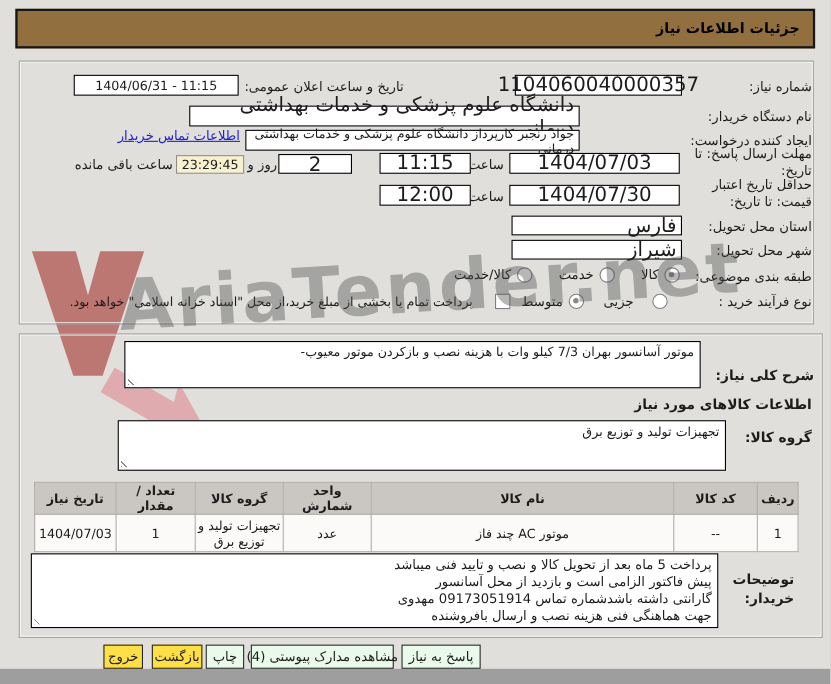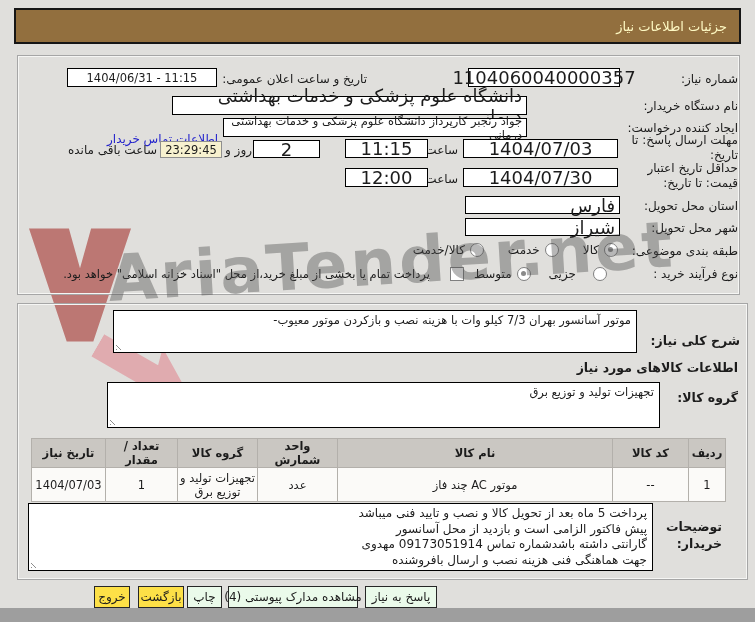--- a/index.html
+++ b/index.html
@@ -4,21 +4,21 @@
 <style>
   html,body{margin:0;padding:0;background:#cfcfcf;}
   .page{position:relative;width:755px;height:622px;background:#e0dfdc;overflow:hidden;
         font-family:"DejaVu Sans",sans-serif;direction:rtl;color:#1c1c1c;}
   .abs{position:absolute;box-sizing:border-box;}
   .z{z-index:5;}
   .lbl{font-size:12px;white-space:nowrap;line-height:15px;}
   .wrap{white-space:normal;}
   .bold{font-weight:bold;}
   .hdr{left:14px;top:8px;width:727px;height:36px;background:#926f3e;border:2px solid #161616;
-       color:#fef9c3;font-size:13px;font-weight:normal;display:flex;align-items:center;padding:0 12px;z-index:5;}
+       color:#000000;font-size:13px;font-weight:bold;display:flex;align-items:center;padding:0 12px;z-index:5;}
   .panel{border:1px solid #a6a6a6;box-shadow:inset 1px 1px 0 #f6f6f4,inset -1px -1px 0 #f6f6f4;z-index:2;}
   .fld{background:#fff;border:1px solid #000;font-size:18px;display:flex;align-items:center;z-index:5;}
   .c{justify-content:center;direction:ltr;}
   .rt{padding:0 4px;}
   .link{color:#2222cc;font-size:12px;white-space:nowrap;cursor:pointer;z-index:5;}
   .cd{background:#f7f1cf;border:1px solid #8f8f8f;font-size:11.5px;display:flex;align-items:center;
       justify-content:center;direction:ltr;z-index:5;}
   .optrow{display:flex;align-items:center;z-index:5;font-size:12px;}
   .radio{width:12px;height:12px;border-radius:50%;border:1px solid #7f7f7f;background:#fff;
          display:inline-block;position:relative;flex:0 0 auto;}
@@ -67,21 +67,21 @@
   <div class="abs lbl z" style="right:17px;top:72px;text-align:center;">شماره نیاز:</div>
   <div class="abs fld c" style="left:468px;top:68px;width:152px;height:19px;">1104060040000357</div>
   <div class="abs lbl z" style="right:388px;top:72px;">تاریخ و ساعت اعلان عمومی:</div>
   <div class="abs fld c" style="left:67px;top:68px;width:150px;height:19px;font-size:11.5px;">1404/06/31 - 11:15</div>
 
   <div class="abs lbl z" style="right:17px;top:99px;">نام دستگاه خریدار:</div>
   <div class="abs fld rt" style="left:172px;top:96px;width:355px;height:19px;">دانشگاه علوم پزشکی و خدمات بهداشتی درمانی</div>
 
   <div class="abs lbl z" style="right:17px;top:121px;">ایجاد کننده درخواست:</div>
   <div class="abs fld rt" style="left:223px;top:118px;width:304px;height:19px;font-size:11.5px;">جواد رنجبر کارپرداز دانشگاه علوم پزشکی و خدمات بهداشتی درمانی</div>
-  <div class="abs link" style="left:107px;top:132px;">اطلاعات تماس خریدار</div>
+  <div class="abs link" style="left:107px;top:116px;text-decoration:underline;">اطلاعات تماس خریدار</div>
 
   <div class="abs lbl wrap z" style="right:17px;top:133px;width:108px;">مهلت ارسال پاسخ: تا تاریخ:</div>
   <div class="abs fld c" style="left:463px;top:139px;width:155px;height:19px;">1404/07/03</div>
   <div class="abs lbl z" style="right:297px;top:143px;">ساعت</div>
   <div class="abs fld c" style="left:345px;top:139px;width:83px;height:19px;">11:15</div>
   <div class="abs fld c" style="left:253px;top:140px;width:67px;height:18px;">2</div>
   <div class="abs lbl z" style="right:503px;top:143px;">روز و</div>
   <div class="abs cd" style="left:160px;top:141px;width:62px;height:17px;">23:29:45</div>
   <div class="abs lbl z" style="right:598px;top:143px;">ساعت باقی مانده</div>
 

